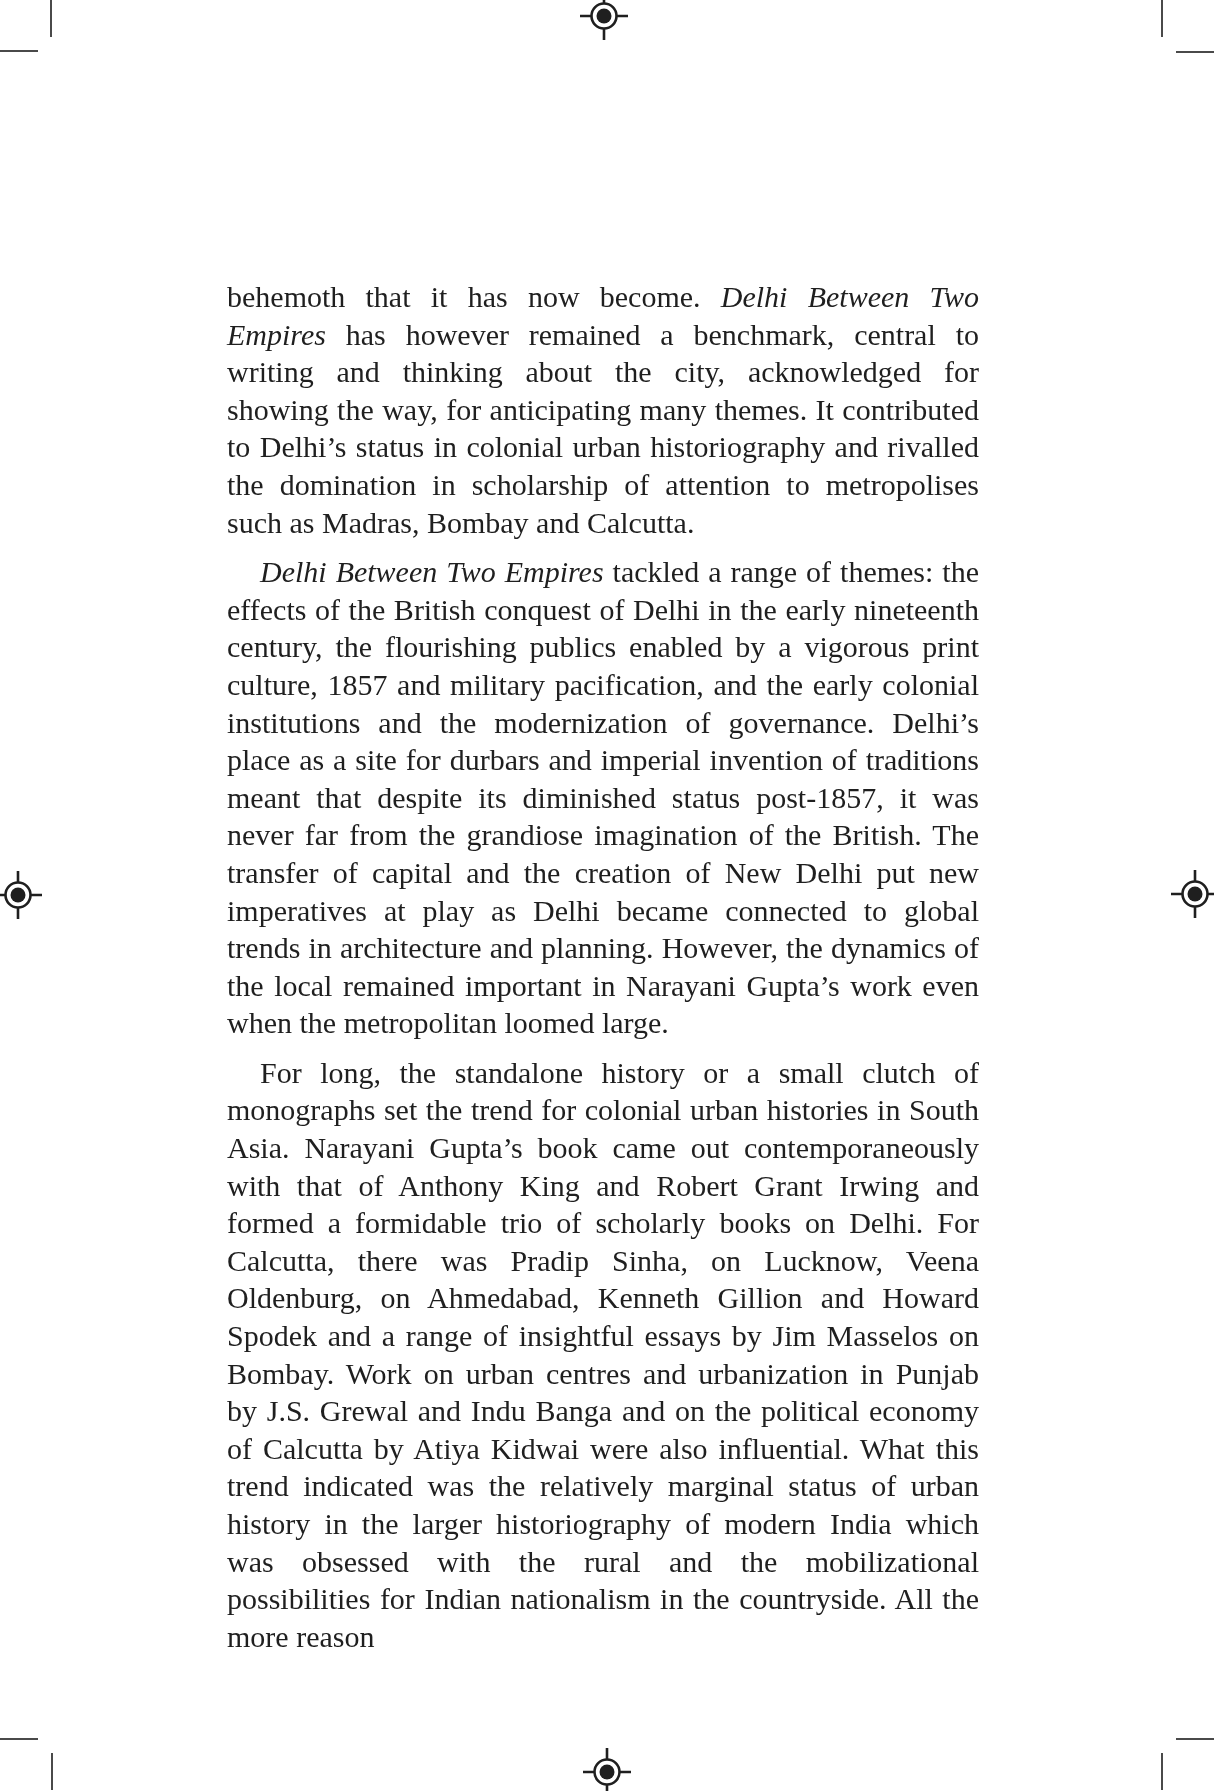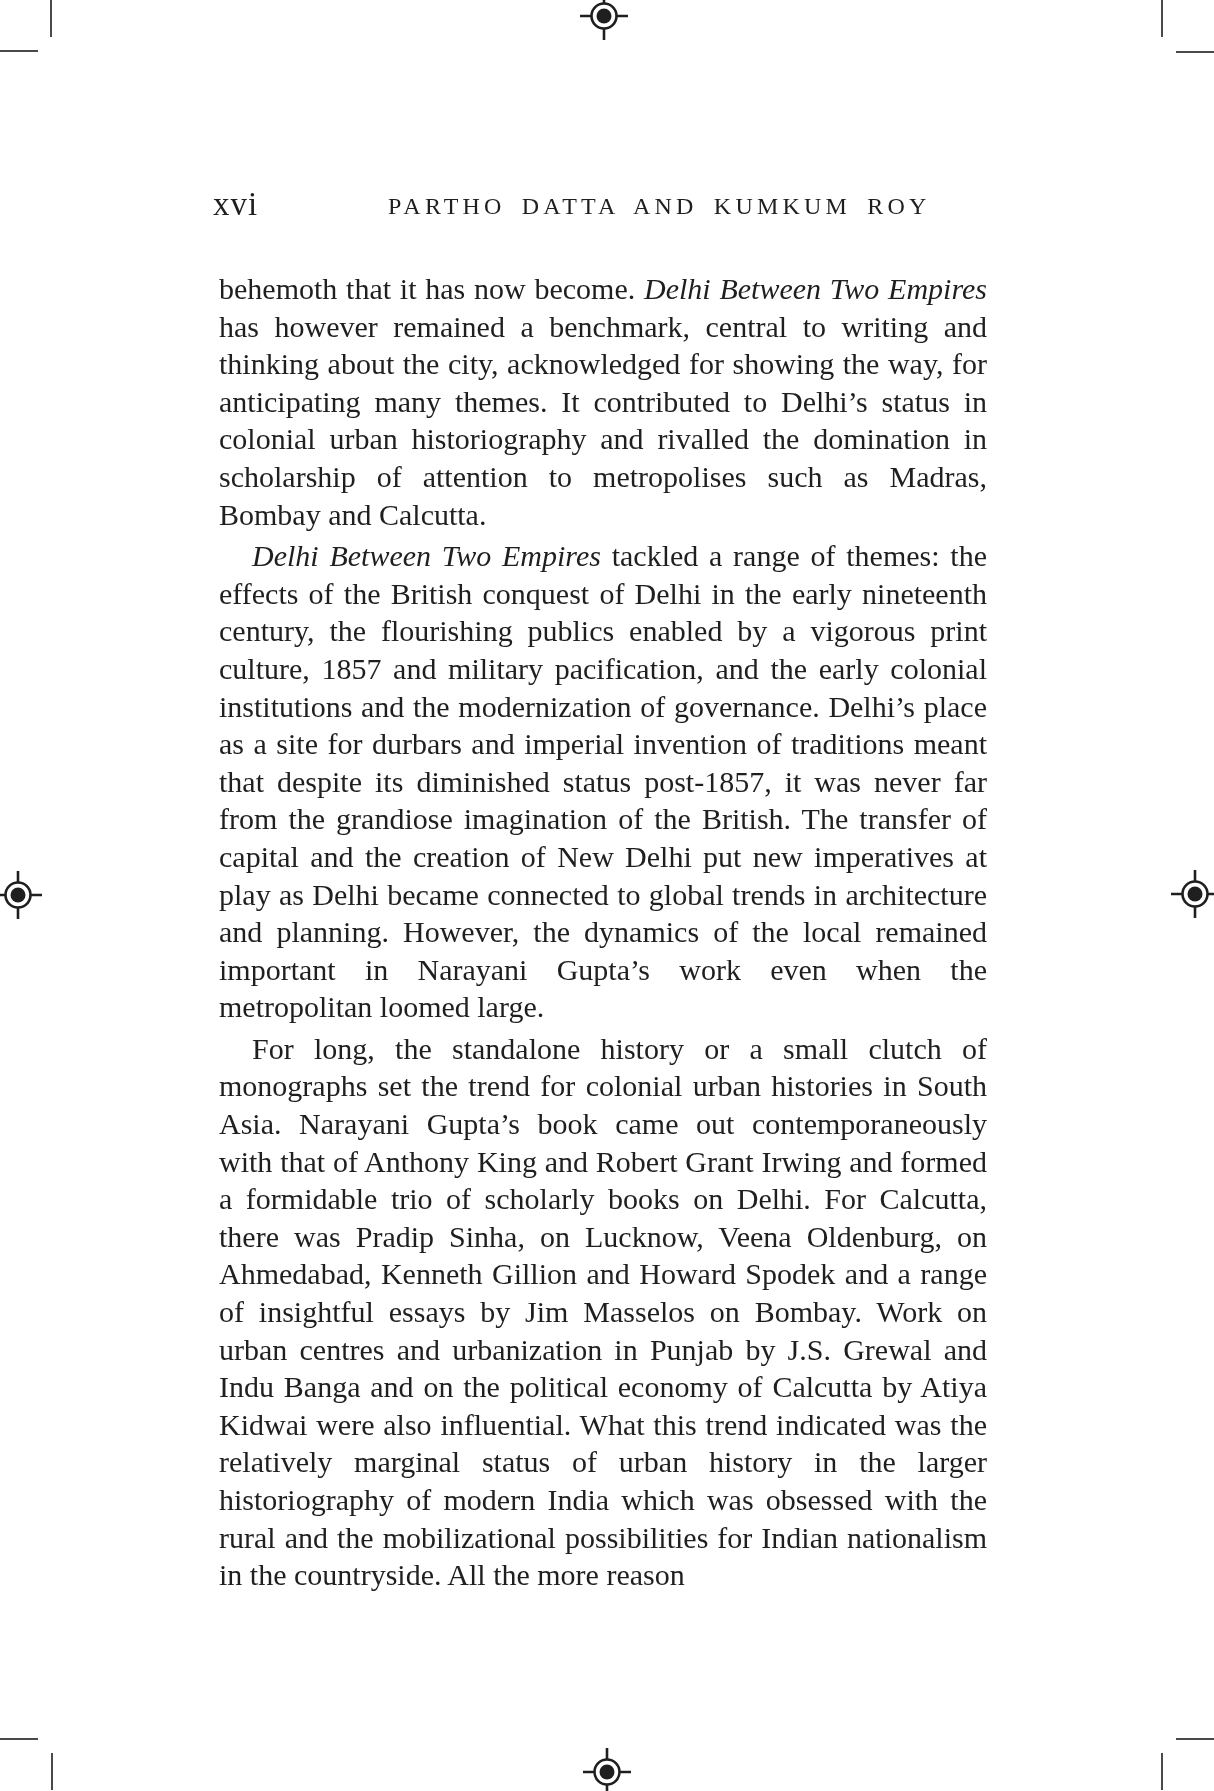--- a/index.html
+++ b/index.html
@@ -75,21 +75,21 @@
   .body-text {
     position: absolute;
     left: 215px;
     top: 266px;
     width: 776px;
     font-size: 30px;
     line-height: 37.6px;
     text-align: justify;
   }
   .body-text p {
-    margin: 4px;
+    margin: 12px;
     padding: 0;
   }
   .body-text p.indent {
     text-indent: 33px;
   }
   .body-text em {
     font-style: italic;
   }
 </style>
 </head>
@@ -124,24 +124,20 @@
     <circle cx="0" cy="0" r="12.5" fill="#ffffff" stroke="#1f1f1f" stroke-width="2.6"></circle>
     <circle cx="0" cy="0" r="7.5" fill="#1f1f1f"></circle>
   </svg>
   <svg class="reg reg-bottom" viewBox="-24 -24 48 48">
     <line x1="0" y1="-24" x2="0" y2="24" stroke="#1f1f1f" stroke-width="2.6"></line>
     <line x1="-24" y1="0" x2="24" y2="0" stroke="#1f1f1f" stroke-width="2.6"></line>
     <circle cx="0" cy="0" r="12.5" fill="#ffffff" stroke="#1f1f1f" stroke-width="2.6"></circle>
     <circle cx="0" cy="0" r="7.5" fill="#1f1f1f"></circle>
   </svg>
 
-  <div class="running-head-row">
-    <span class="folio">xvi</span>
-    <span class="running-head">PARTHO DATTA AND KUMKUM ROY</span>
-  </div>
 
   <div class="body-text">
       <p><span>behemoth that it has now become. </span><em>Delhi Between Two Empires</em><span> has however remained a benchmark, central to writing and thinking about the city, acknowledged for showing the way, for anticipating many themes. It contributed to Delhi’s status in colonial urban historiography and rivalled the domination in scholarship of attention to metropolises such as Madras, Bombay and Calcutta.</span></p>
       <p class="indent"><em>Delhi Between Two Empires</em><span> tackled a range of themes: the effects of the British conquest of Delhi in the early nineteenth century, the flourishing publics enabled by a vigorous print culture, 1857 and military pacification, and the early colonial institutions and the modernization of governance. Delhi’s place as a site for durbars and imperial invention of traditions meant that despite its diminished status post-1857, it was never far from the grandiose imagination of the British. The transfer of capital and the creation of New Delhi put new imperatives at play as Delhi became connected to global trends in architecture and planning. However, the dynamics of the local remained important in Narayani Gupta’s work even when the metropolitan loomed large.</span></p>
       <p class="indent"><span>For long, the standalone history or a small clutch of monographs set the trend for colonial urban histories in South Asia. Narayani Gupta’s book came out contemporaneously with that of Anthony King and Robert Grant Irwing and formed a formidable trio of scholarly books on Delhi. For Calcutta, there was Pradip Sinha, on Lucknow, Veena Oldenburg, on Ahmedabad, Kenneth Gillion and Howard Spodek and a range of insightful essays by Jim Masselos on Bombay. Work on urban centres and urbanization in Punjab by J.S. Grewal and Indu Banga and on the political economy of Calcutta by Atiya Kidwai were also influential. What this trend indicated was the relatively marginal status of urban history in the larger historiography of modern India which was obsessed with the rural and the mobilizational possibilities for Indian nationalism in the countryside. All the more reason</span></p>
     </div>
 
 </div>
 
 </body></html>

